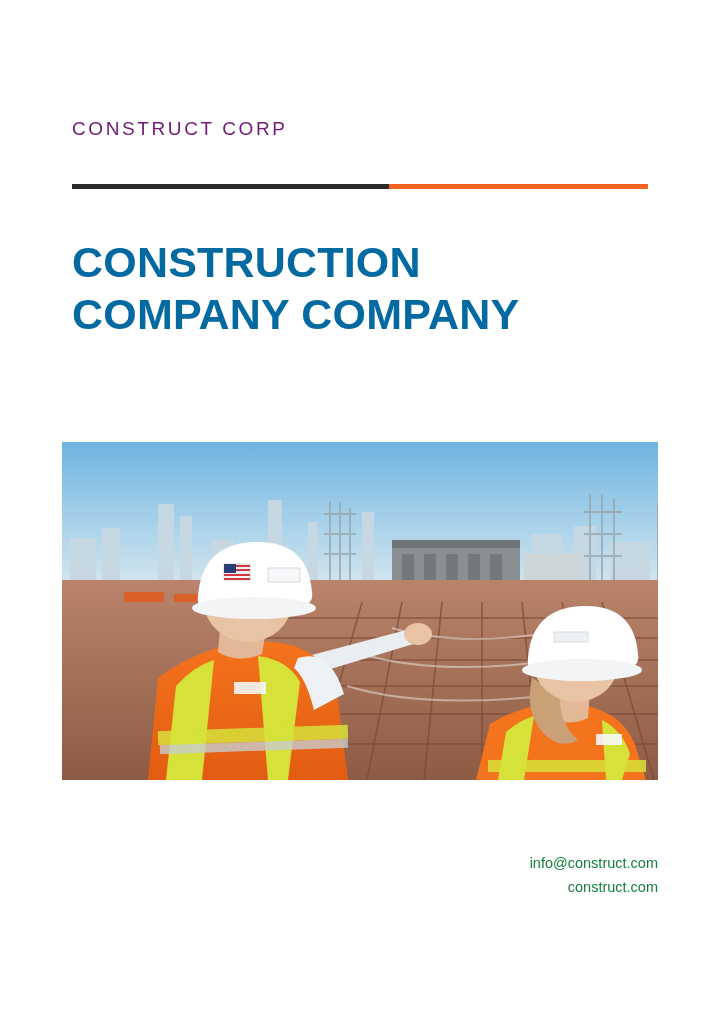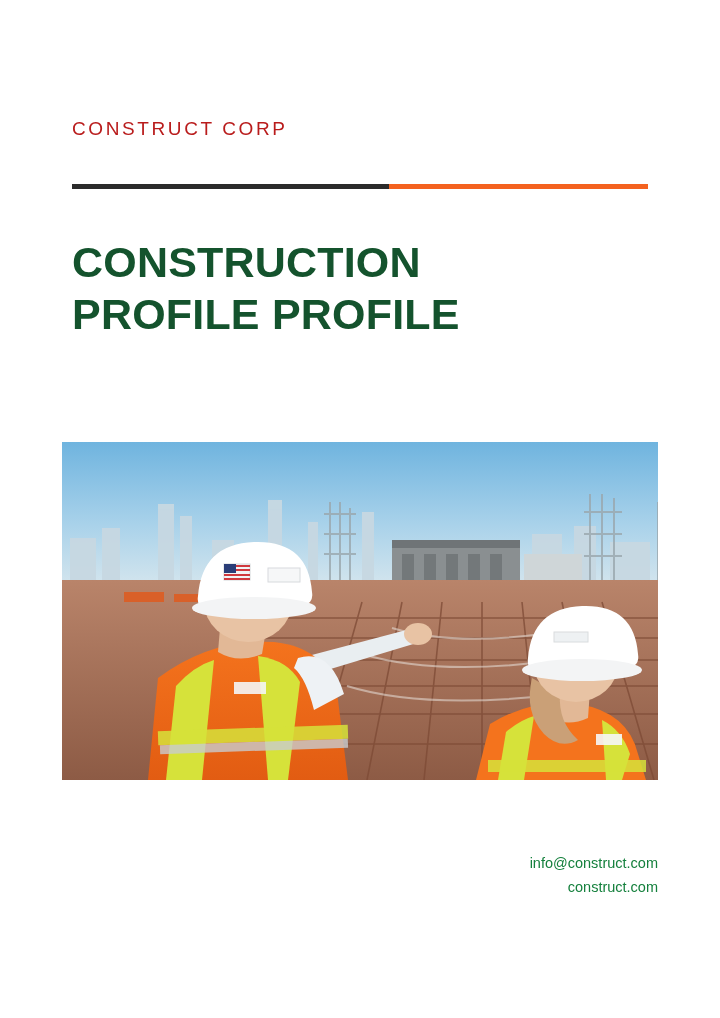--- a/index.html
+++ b/index.html
@@ -17,21 +17,21 @@
     background: #ffffff;
   }
 
   
   .brand {
     position: absolute;
     left: 72px;
     top: 118px;
     font-size: 19px;
     letter-spacing: 2.6px;
-    color: #b91c1c;
+    color: #701a75;
     font-weight: 400;
     font-family: "Liberation Sans", sans-serif;
   }
 
   
   .rule {
     position: absolute;
     left: 72px;
     top: 184px;
     width: 576px;
@@ -40,21 +40,21 @@
   }
   .rule-dark { width: 55%; height: 100%; background: #2b2b2b; }
   .rule-orange { width: 45%; height: 100%; background: #f4621f; }
 
   
   .title {
     position: absolute;
     left: 72px;
     top: 236px;
     width: 600px;
-    color: #14532d;
+    color: #0369a1;
     font-size: 43px;
     font-weight: 700;
     line-height: 1.22;
     letter-spacing: 0.2px;
   }
   .title .line { display: block; }
 
   
   .photo {
     position: absolute;
@@ -88,21 +88,21 @@
 
   <div class="brand">CONSTRUCT CORP</div>
 
   <div class="rule">
     <div class="rule-dark"></div>
     <div class="rule-orange"></div>
   </div>
 
   <div class="title">
     <span class="line">CONSTRUCTION</span>
-    <span class="line">PROFILE PROFILE</span>
+    <span class="line">COMPANY COMPANY</span>
   </div>
 
   <div class="photo">
     <svg viewBox="0 0 596 338" preserveAspectRatio="xMidYMid slice">
       <defs>
         <linearGradient id="sky" x1="0" y1="0" x2="0" y2="1">
           <stop offset="0%" stop-color="#6fb4df"></stop>
           <stop offset="55%" stop-color="#a9d2ea"></stop>
           <stop offset="100%" stop-color="#d8e7ee"></stop>
         </linearGradient>

